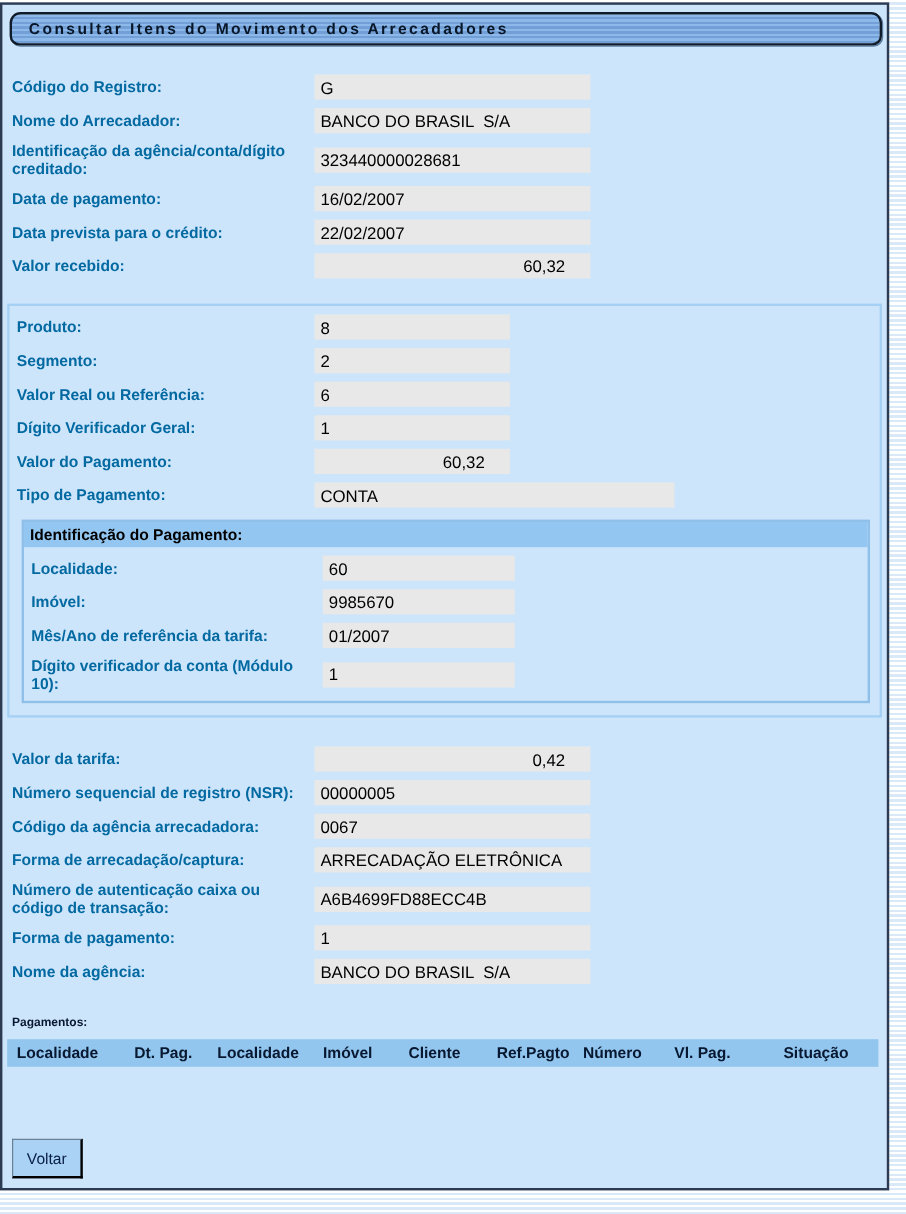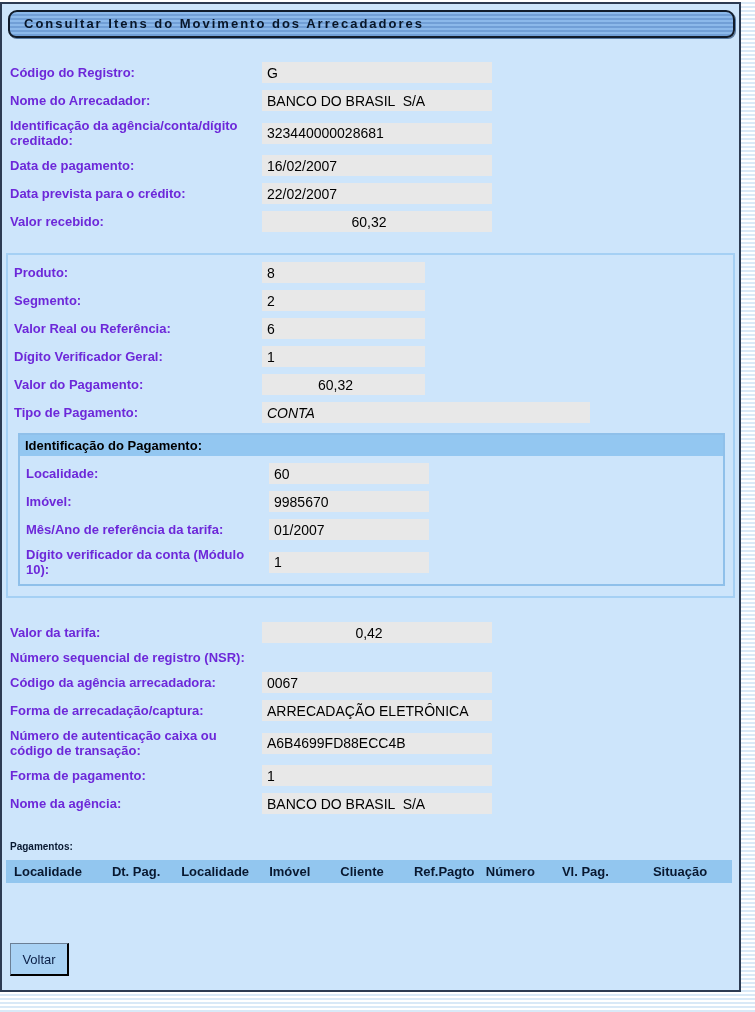--- a/index.html
+++ b/index.html
@@ -15,41 +15,41 @@
   }
   .titlebar {
     margin:6px 4px 0 6px; height:28px; line-height:24px;
     border:2px solid #111c2b; border-radius:9px 9px 8px 8px;
     background:repeating-linear-gradient(180deg,#8cb9ea 0 2px,#719fd6 2px 4px);
     color:#081628; font-size:13px; font-weight:bold; letter-spacing:2px;
     padding-left:14px; box-shadow:1px 1px 0 #5a7ca3;
   }
   .row { display:flex; align-items:center; margin:0 0 7px 0; }
   .lbl {
-    flex:0 0 252px; color:#6d28d9; font-weight:bold; font-size:13px;
+    flex:0 0 252px; color:#0369a1; font-weight:bold; font-size:13px;
     line-height:15px; padding-right:10px;
   }
   .box {
     height:21px; background:#e8e8e8; border:0; font-family:"Liberation Sans",sans-serif;
     font-size:14px; color:#000; padding:0 5px; width:230px;
   }
-  .num { text-align:center; padding-right:21px; }
+  .num { text-align:right; padding-right:21px; }
   .top-fields { margin:24px 0 0 8px; }
   .bottom-fields { margin:24px 0 0 8px; }
   .section {
     margin:21px 4px 0 4px; border:2px solid #a5d0f4; background:#cde5fb;
   }
   .section-header {
     background:#93c7f1; color:#000; font-weight:bold; font-size:13px;
     height:21px; line-height:21px; padding-left:5px;
   }
   .section-body { padding:7px 0 6px 6px; }
   .section .lbl { flex:0 0 248px; }
   .sbox { width:163px; }
-  .wbox { width:328px;font-style:italic; }
+  .wbox { width:300px; }
   .nested {
     margin:10px 8px 4px 4px; border:2px solid #8fc0ea; background:#cde5fb;
   }
   .nested-body { padding:7px 0 7px 6px; }
   .nested .lbl { flex:0 0 243px; }
   .nbox { width:160px; }
   .pagamentos-label { margin:27px 0 8px 8px; color:#081830; font-weight:bold; font-size:10px; }
   .table-header {
     margin:0 7px 0 4px; height:23px; background:#92c6ef;
     display:flex; align-items:center; font-size:13px; font-weight:bold; color:#081830;
@@ -153,20 +153,21 @@
     </div>
   </div>
 
   <div class="bottom-fields">
     <div class="row">
       <div class="lbl">Valor da tarifa:</div>
       <input class="box num" readonly="" value="0,42" style="">
     </div>
     <div class="row">
       <div class="lbl">Número sequencial de registro (NSR):</div>
+      <input class="box" readonly="" value="00000005" style="">
     </div>
     <div class="row">
       <div class="lbl">Código da agência arrecadadora:</div>
       <input class="box" readonly="" value="0067" style="">
     </div>
     <div class="row">
       <div class="lbl">Forma de arrecadação/captura:</div>
       <input class="box" readonly="" value="ARRECADAÇÃO ELETRÔNICA" style="">
     </div>
     <div class="row">

